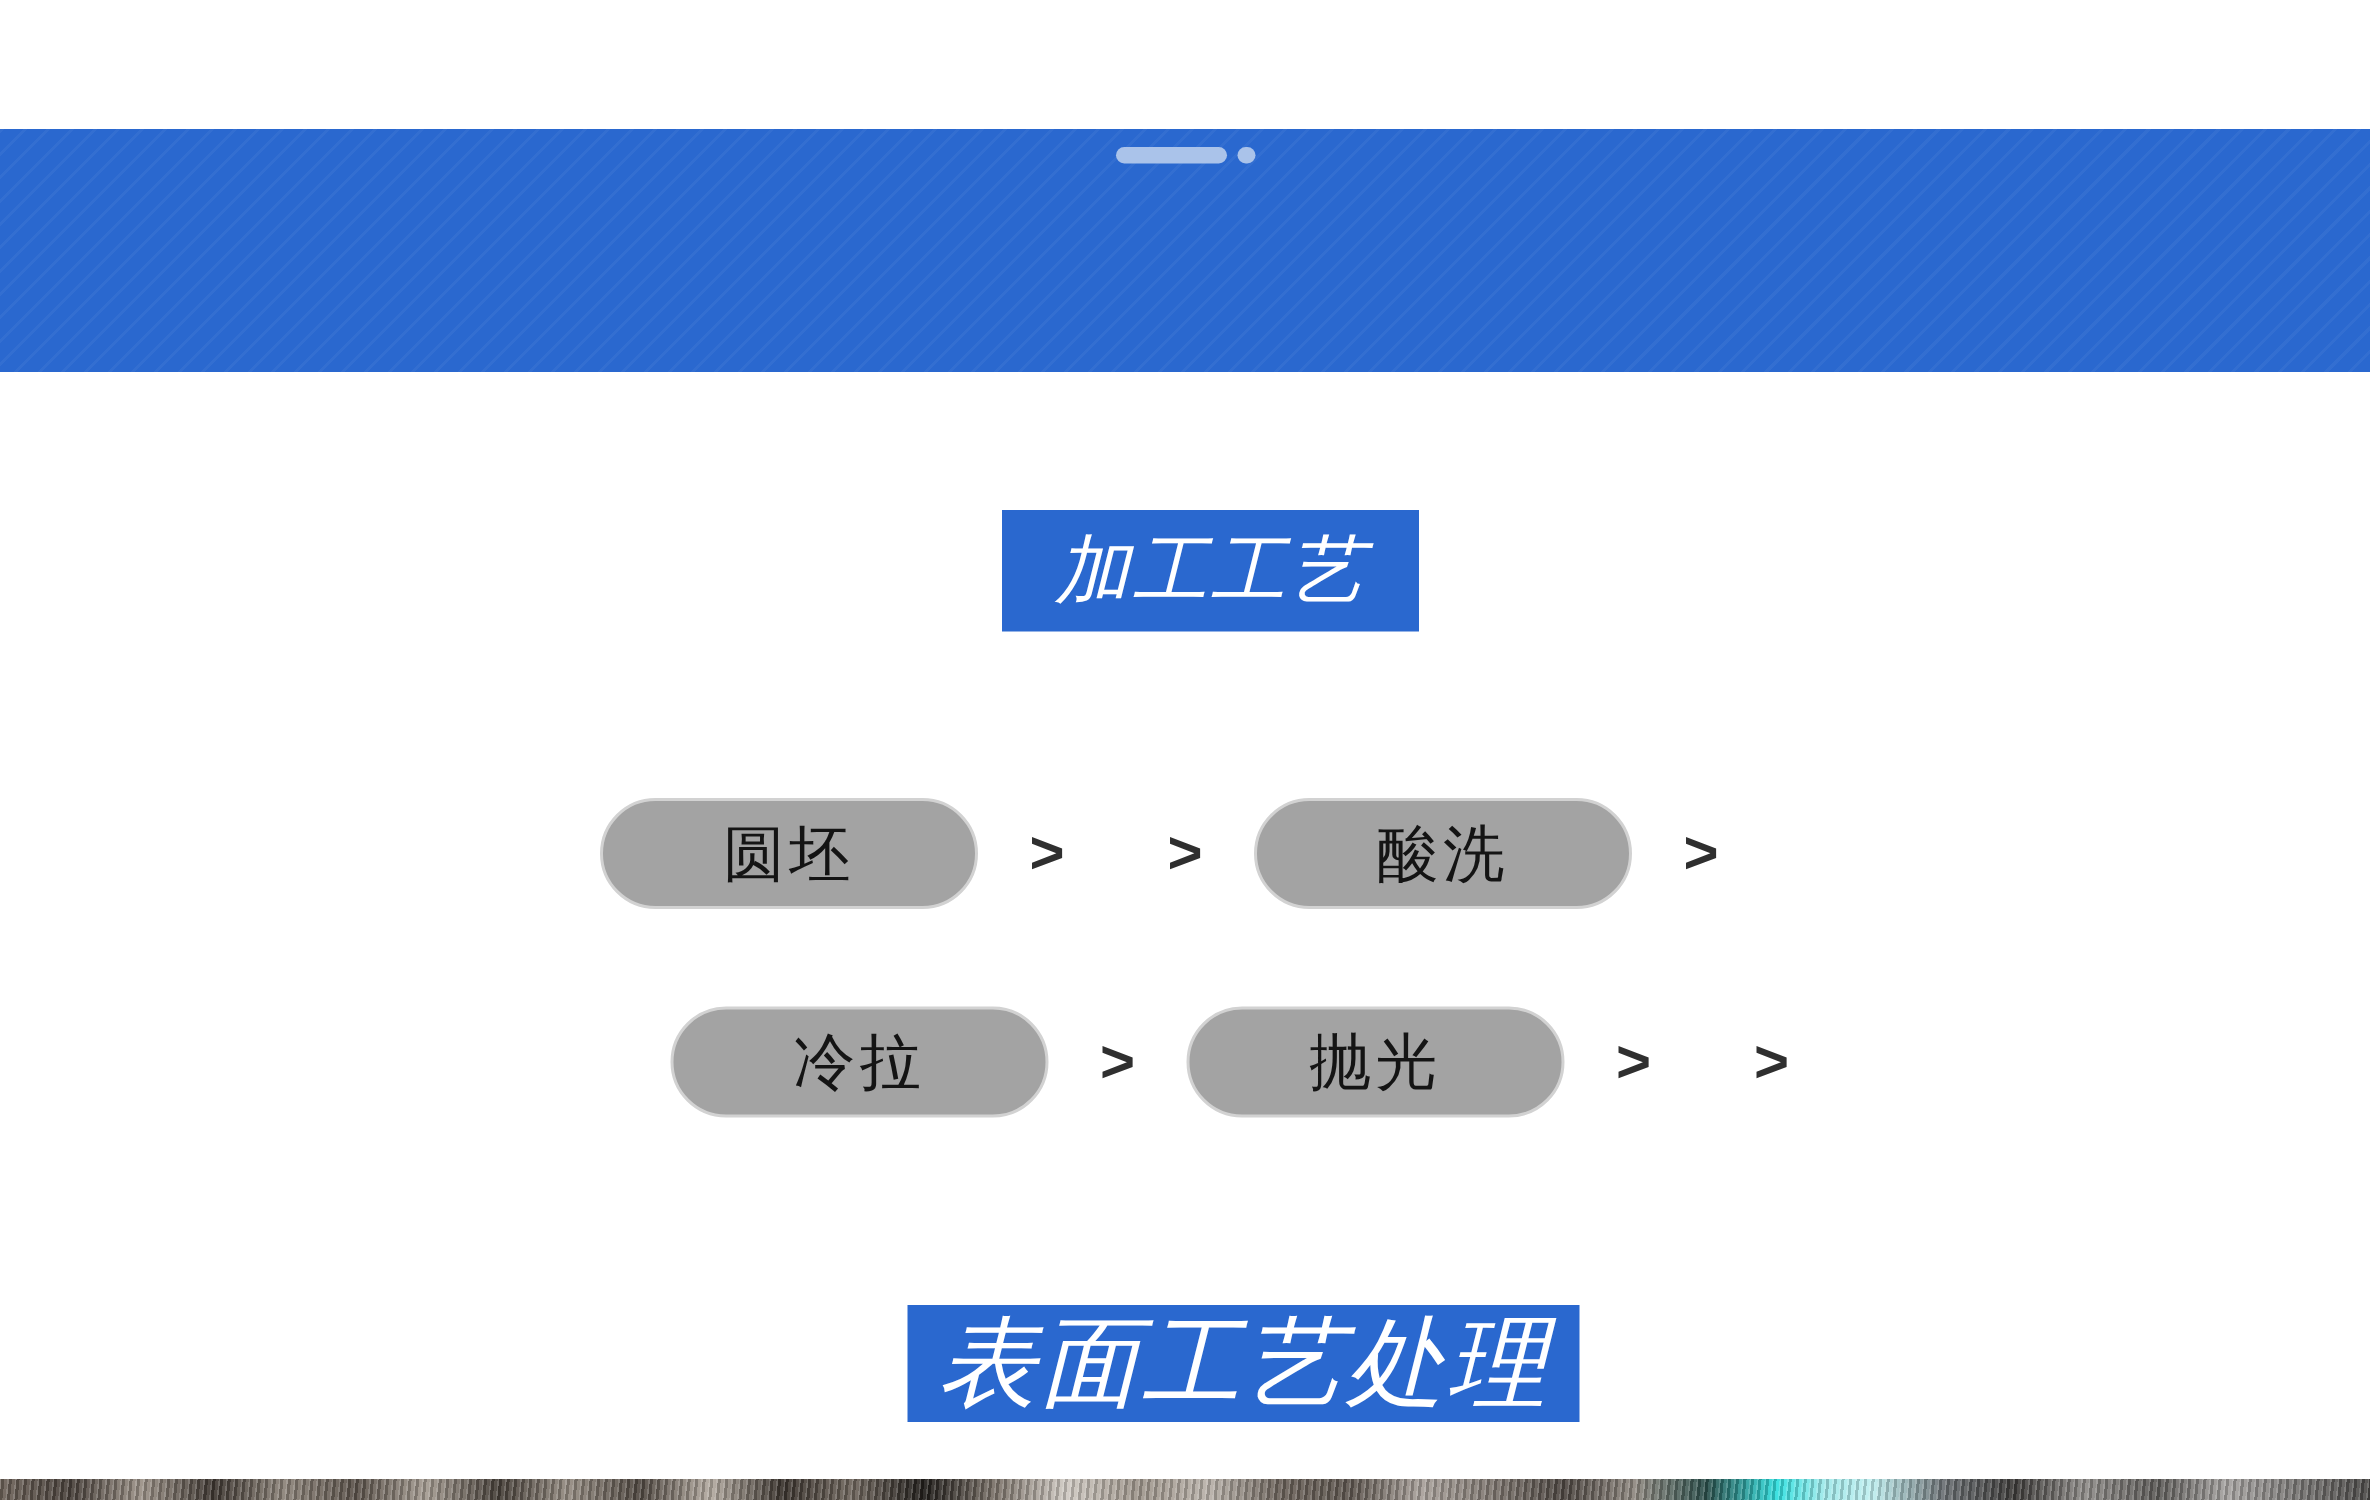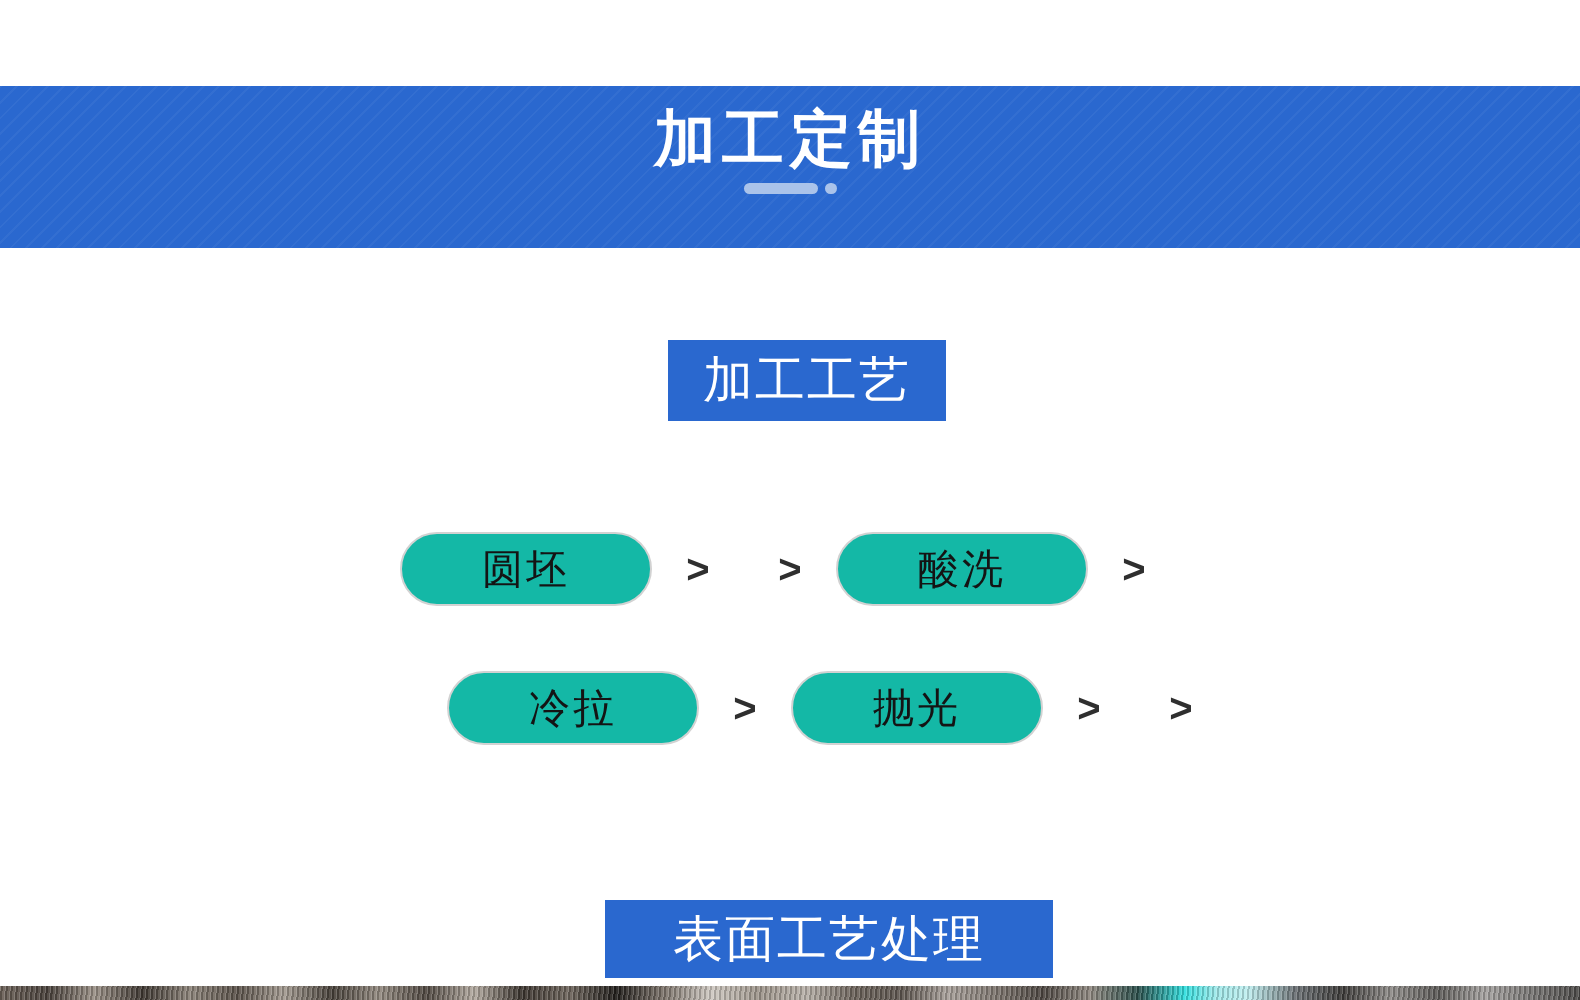--- a/index.html
+++ b/index.html
@@ -86,34 +86,35 @@
     position: absolute;
     background: #2a68cf;
     color: #ffffff;
     display: flex;
     align-items: center;
     justify-content: center;
     font-weight: normal;
     letter-spacing: 2px;
     white-space: nowrap;
     font-family: "DejaVu Sans", "Liberation Sans", sans-serif;
+    font-style: italic;
   }
   .section-label-top {
     left: 668px;
     top: 340px;
     width: 278px;
     height: 81px;
     font-size: 50px;
   }
   .section-label-bottom {
     left: 605px;
-    top: 900px;
+    top: 870px;
     width: 448px;
     height: 78px;
-    font-size: 50px;
+    font-size: 66px;
   }
 
   
   .flow {
     position: absolute;
     left: 0;
     width: 1580px;
   }
   .flow-row {
     position: absolute;
@@ -134,21 +135,21 @@
     align-items: center;
     justify-content: center;
   }
 
   .pill {
     width: 252px;
     height: 74px;
     box-sizing: border-box;
     border: 2px solid #d2d2d2;
     border-radius: 40px;
-    background: #14b8a6;
+    background: #a3a3a3;
     display: flex;
     align-items: center;
     justify-content: center;
     color: #141414;
     font-size: 41px;
     letter-spacing: 3px;
     white-space: nowrap;
     font-family: "DejaVu Sans", "Liberation Sans", sans-serif;
   }
 
@@ -201,21 +202,20 @@
     );
   }
 </style>
 </head>
 <body>
 
 <div class="page">
 
   <div class="banner">
     <div class="banner-inner">
-      <div class="banner-title">加工定制</div>
       <div class="banner-underline">
         <span class="banner-underline-bar"></span>
         <span class="banner-underline-dot"></span>
       </div>
     </div>
   </div>
 
   <div class="section-label section-label-top">加工工艺</div>
 
   <div class="flow">

